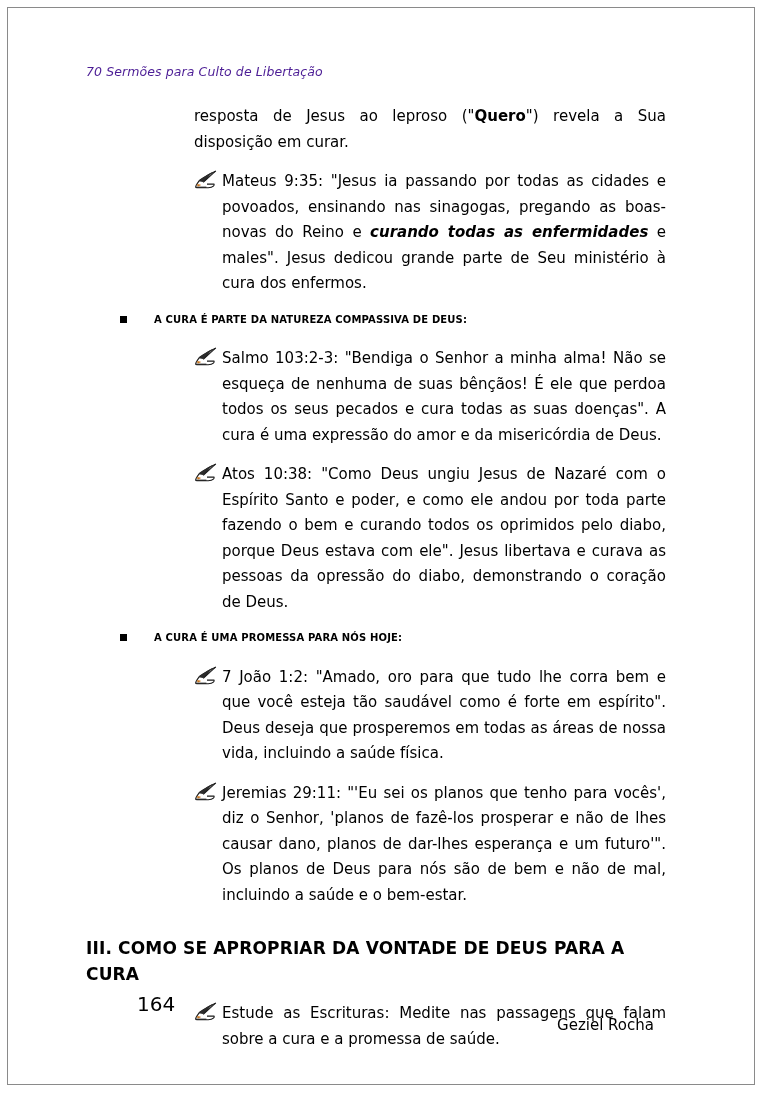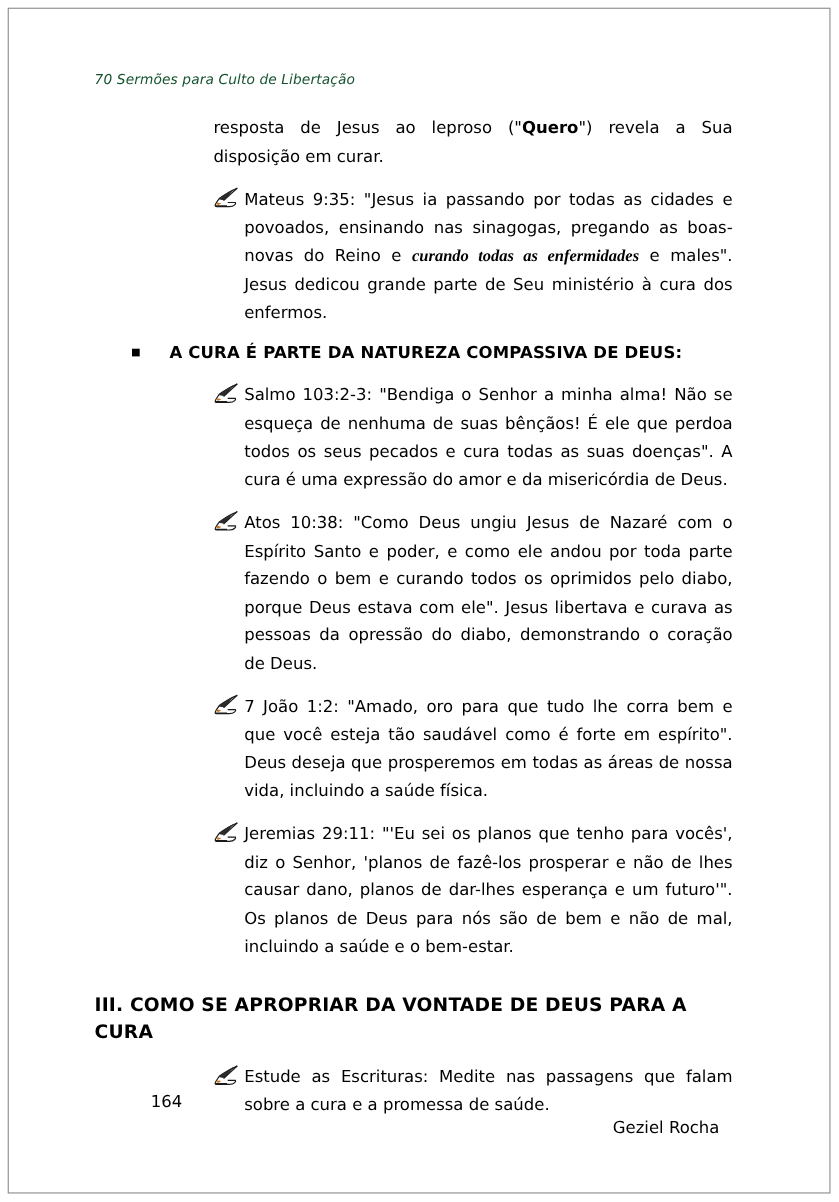--- a/index.html
+++ b/index.html
@@ -31,21 +31,21 @@
   }
 
   
   .running-header {
     position: absolute;
     left: 78px;
     top: 56px;
     font-style: italic;
     font-size: 12.5px;
     letter-spacing: 0.1px;
-    color: #14532d;
+    color: #4c1d95;
     white-space: nowrap;
   }
 
   
   .content {
     position: absolute;
     left: 78px;
     top: 96px;
     width: 580px;
   }
@@ -85,32 +85,31 @@
     display: inline-block;
   }
   .quill svg { display: block; }
 
   .ref {
     font-weight: normal;
   }
   .emph-bi {
     font-weight: bold;
     font-style: italic;
-    font-family: Liberation Serif, serif;
   }
   .bold { font-weight: bold; margin-top: 40px; }
 
   
   .sq-heading {
     position: relative;
     margin-left: 32px;
     width: 548px;
     padding-left: 36px;
     box-sizing: border-box;
-    font-size: 15px;
+    font-size: 10px;
     font-weight: bold;
     line-height: 25.5px;
     letter-spacing: 0.15px;
     margin-top: 10px;
   }
   .sq-bullet {
     position: absolute;
     left: 2px;
     top: 9px;
     width: 7px;
@@ -125,21 +124,21 @@
     letter-spacing: 0.15px;
     line-height: 25.5px;
     margin-top: 28px;
   }
 
   
   .page-number {
     position: absolute;
     left: 129px;
     top: 984px;
-    font-size: 15px;
+    font-size: 20px;
   }
   .author {
     position: absolute;
     right: 100px;
     top: 1008px;
     font-size: 15px;
     white-space: nowrap;
   }
 </style>
 </head>
@@ -187,20 +186,23 @@
         <svg width="24" height="20" viewBox="0 0 24 20" xmlns="http://www.w3.org/2000/svg">
           <path d="M21.5 1.2 C17 3.2 12.5 5.6 8.6 8.2 L5.4 10.4 L3.2 13.6 C2.2 15.1 1.6 16.4 1.6 16.9 C1.6 17.4 2.1 17.8 3 17.8 L14.2 17.8 C16.6 17.8 18.4 17.2 19.4 16.2 C20.2 15.4 20.4 14.6 20 14.1 L13 14.1" fill="none" stroke="#1a1a1a" stroke-width="1.1"></path>
           <path d="M4.6 11.2 C7 9 10.4 6.6 14 4.4 L18.6 1.8 L14.2 7.4 C12.2 9.8 10.4 11.4 9 12 L4.6 11.2 Z" fill="#2b2b2b"></path>
           <path d="M21.8 0.9 L9.2 12.4" fill="none" stroke="#1a1a1a" stroke-width="1.1"></path>
           <path d="M2.0 17.2 L12.4 17.2" fill="none" stroke="#1a1a1a" stroke-width="1.1"></path>
           <path d="M2.6 14.6 C4.2 14.0 6.0 14.2 7.2 15.0 L4.0 16.6 Z" fill="#c8751e"></path>
         </svg>
       </span><span class="ref">Atos 10:38:</span><span> "Como Deus ungiu Jesus de Nazaré com o Espírito Santo e poder, e como ele andou por toda parte fazendo o bem e curando todos os oprimidos pelo diabo, porque Deus estava com ele". Jesus libertava e curava as pessoas da opressão do diabo, demonstrando o coração de Deus.</span>
     </div>
 
+    <div class="sq-heading">
+      <span class="sq-bullet"></span><span>A CURA É UMA PROMESSA PARA NÓS HOJE:</span>
+    </div>
 
     <div class="scripture">
       <span class="quill">
         <svg width="24" height="20" viewBox="0 0 24 20" xmlns="http://www.w3.org/2000/svg">
           <path d="M21.5 1.2 C17 3.2 12.5 5.6 8.6 8.2 L5.4 10.4 L3.2 13.6 C2.2 15.1 1.6 16.4 1.6 16.9 C1.6 17.4 2.1 17.8 3 17.8 L14.2 17.8 C16.6 17.8 18.4 17.2 19.4 16.2 C20.2 15.4 20.4 14.6 20 14.1 L13 14.1" fill="none" stroke="#1a1a1a" stroke-width="1.1"></path>
           <path d="M4.6 11.2 C7 9 10.4 6.6 14 4.4 L18.6 1.8 L14.2 7.4 C12.2 9.8 10.4 11.4 9 12 L4.6 11.2 Z" fill="#2b2b2b"></path>
           <path d="M21.8 0.9 L9.2 12.4" fill="none" stroke="#1a1a1a" stroke-width="1.1"></path>
           <path d="M2.0 17.2 L12.4 17.2" fill="none" stroke="#1a1a1a" stroke-width="1.1"></path>
           <path d="M2.6 14.6 C4.2 14.0 6.0 14.2 7.2 15.0 L4.0 16.6 Z" fill="#c8751e"></path>
         </svg>

